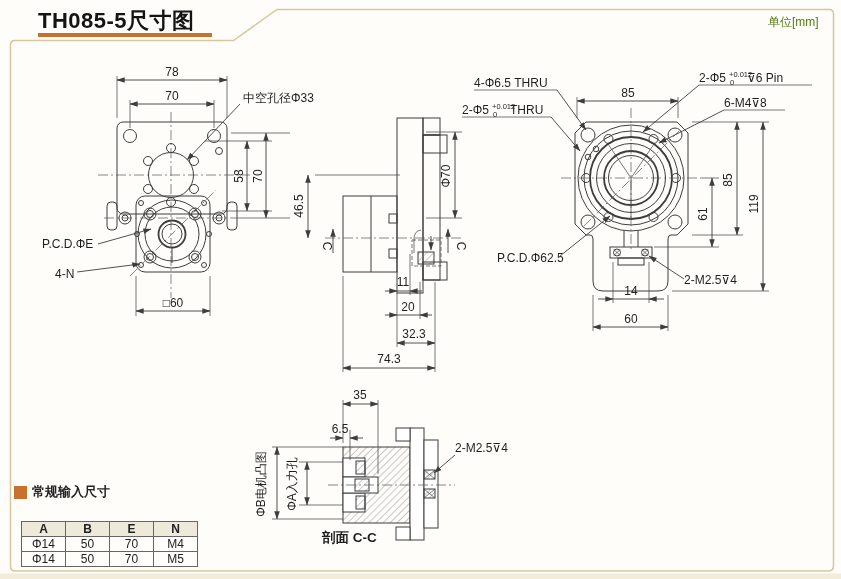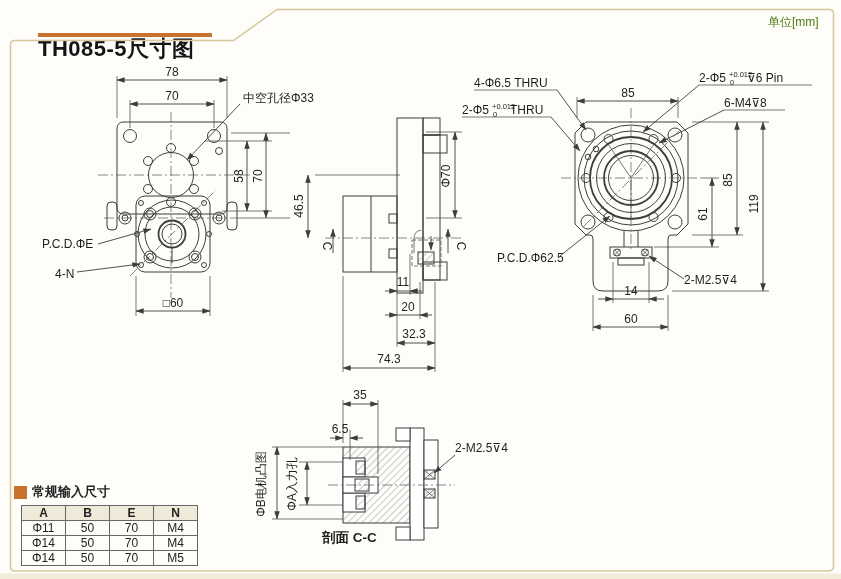--- a/index.html
+++ b/index.html
@@ -1,22 +1,22 @@
 <!DOCTYPE html>
 <html><head>
 <meta charset="utf-8">
 <style>
   html,body{margin:0;padding:0;background:#fdfcf8;}
   #stage{position:relative;width:841px;height:579px;background:#fefdfa;overflow:hidden;
          font-family:"Liberation Sans",sans-serif;}
-  #title{position:absolute;left:38px;top:6px;font-size:22px;font-weight:bold;color:#141414;letter-spacing:.5px;margin-top:28px;}
+  #title{position:absolute;left:38px;top:6px;font-size:22px;font-weight:bold;color:#141414;letter-spacing:.5px;}
   #title-underline{position:absolute;left:38px;top:33px;width:174px;height:4px;background:#c8722f;}
   #unit{position:absolute;left:768px;top:14px;font-size:12px;color:#4d7c0f;}
   #tbl-block{position:absolute;left:14px;top:483px;}
-  #tbl-title{display:flex;align-items:center;font-size:13px;font-weight:bold;color:#222;margin-bottom:4px;}
+  #tbl-title{display:flex;align-items:center;font-size:13px;font-weight:bold;color:#222;margin-bottom:20px;}
   #tbl-bullet{width:13px;height:13px;background:#c8722f;margin-right:5px;}
   table{border-collapse:collapse;margin-left:7px;}
   td,th{border:1px solid #666;width:39px;height:12px;font-size:12px;text-align:center;color:#222;padding:0 2px;}
   th{background:#efe9da;font-weight:bold;}
   table{border:1.5px solid #555;}
   svg text{font-family:"Liberation Sans",sans-serif;font-size:12px;fill:#1f1f1f;}
   .mid{text-anchor:middle;}
   .sm{font-size:7.5px;}
   .cap{font-size:13.5px;font-weight:bold;}
   .ln{stroke:#3d3d3d;stroke-width:1;fill:none;}
@@ -316,26 +316,20 @@
     </div>
     <table>
       <tbody>
           <tr>
         <th>A</th>
         <th>B</th>
         <th>E</th>
         <th>N</th>
       </tr>
       <tr>
-        <td>Φ11</td>
-        <td>50</td>
-        <td>70</td>
-        <td>M4</td>
-      </tr>
-      <tr>
         <td>Φ14</td>
         <td>50</td>
         <td>70</td>
         <td>M4</td>
       </tr>
       <tr>
         <td>Φ14</td>
         <td>50</td>
         <td>70</td>
         <td>M5</td>

